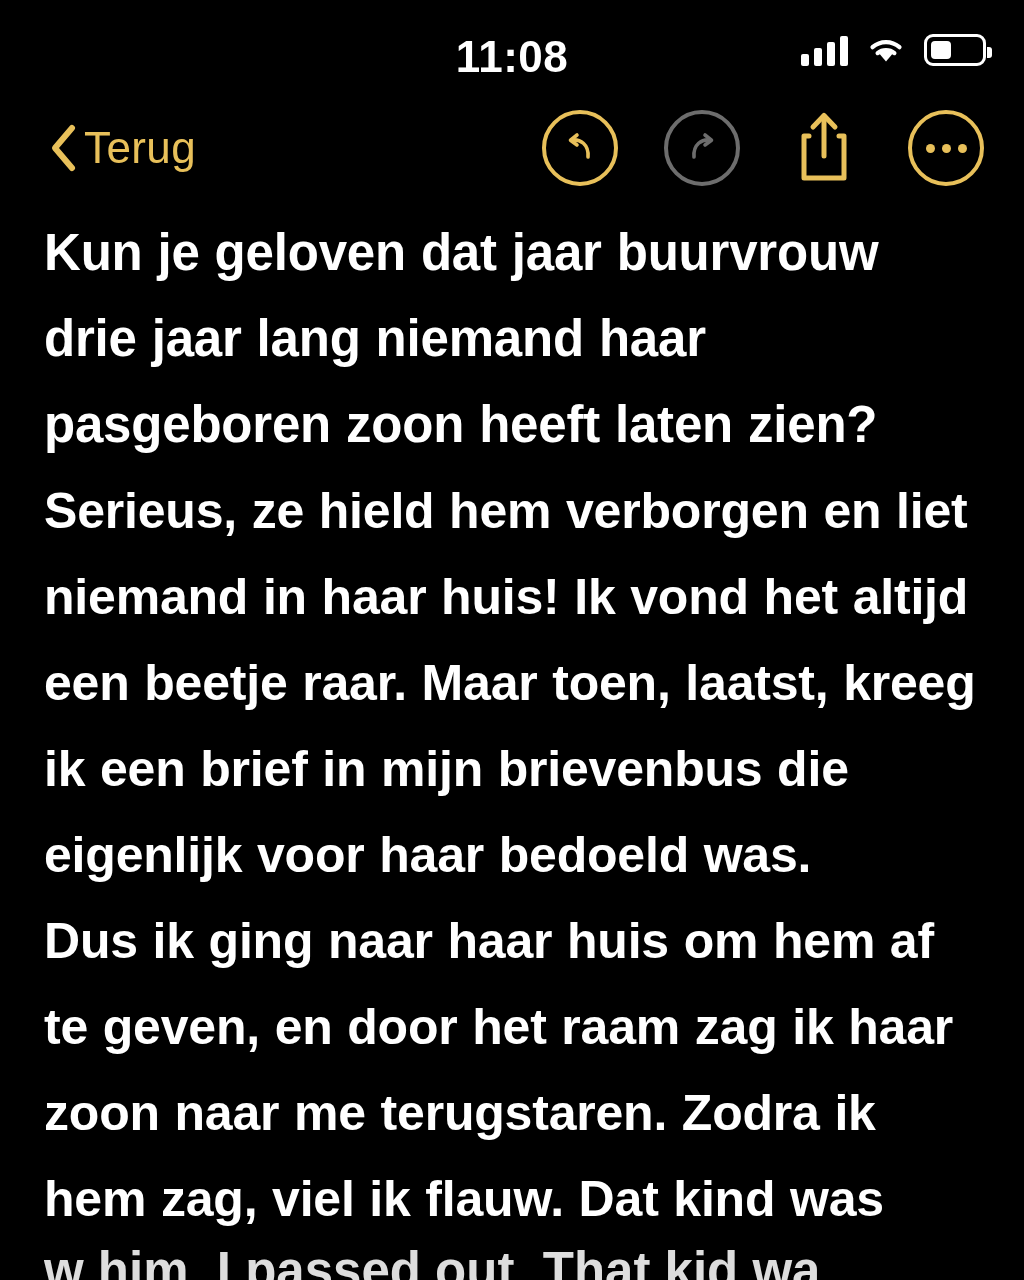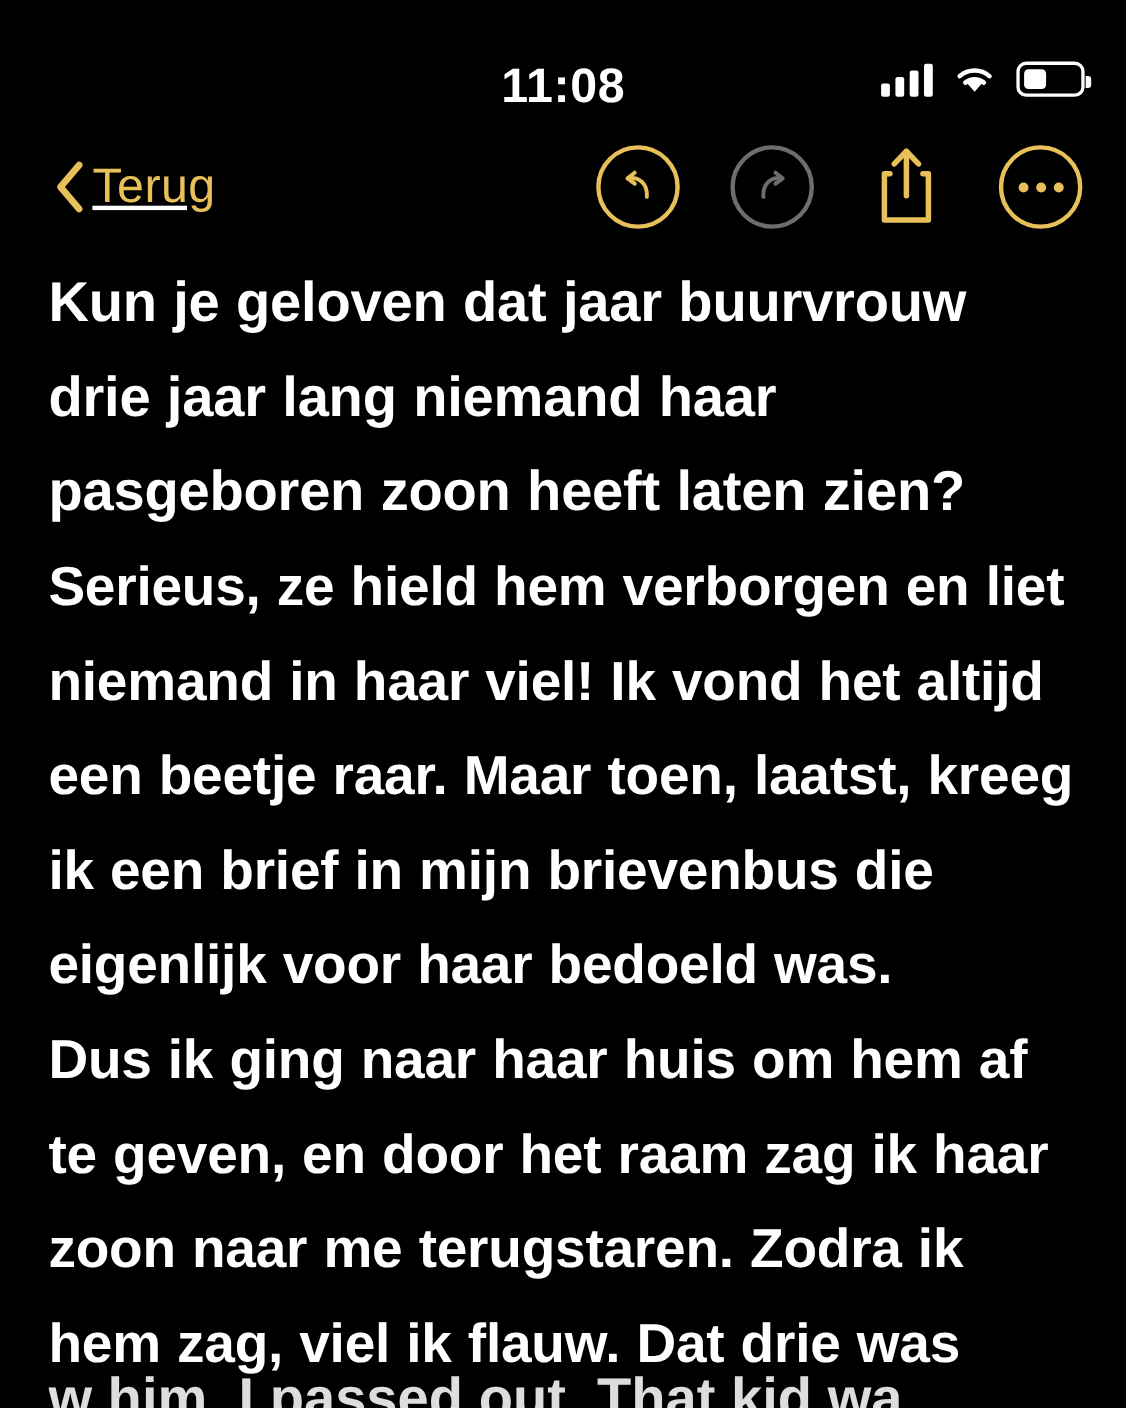--- a/index.html
+++ b/index.html
@@ -22,21 +22,20 @@
     overflow: hidden;
   }
 
   
   .status-bar {
     position: relative;
     height: 100px;
     display: flex;
     align-items: center;
     justify-content: center;
-    margin-top: 22px;
   }
   .status-time {
     font-size: 44px;
     font-weight: bold;
     letter-spacing: 0.5px;
     color: #ffffff;
     position: absolute;
     left: 50%;
     transform: translateX(-50%);
     top: 32px;
@@ -102,21 +101,20 @@
     height: 96px;
     display: flex;
     align-items: center;
   }
   .back-btn {
     display: flex;
     align-items: center;
     gap: 6px;
     margin-left: 48px;
     cursor: pointer;
-    text-decoration: underline;
   }
   .chev {
     width: 30px;
     height: 50px;
   }
   .back-label {
     font-size: 44px;
     color: #e8c05a;
     font-weight: 500;
     letter-spacing: 0.4px;
@@ -245,18 +243,18 @@
           <span></span>
             <span></span>
             <span></span>
         </div>
       </div>
     </div>
   </div>
 
   <div class="content">
     <p class="para p1">Kun je geloven dat jaar buurvrouw drie jaar lang niemand haar pasgeboren zoon heeft laten zien?</p>
-    <p class="para p2">Serieus, ze hield hem verborgen en liet niemand in haar viel! Ik vond het altijd een beetje raar. Maar toen, laatst, kreeg ik een brief in mijn brievenbus die eigenlijk voor haar bedoeld was.</p>
-    <p class="para p3">Dus ik ging naar haar huis om hem af te geven, en door het raam zag ik haar zoon naar me terugstaren. Zodra ik hem zag, viel ik flauw. Dat drie was</p>
+    <p class="para p2">Serieus, ze hield hem verborgen en liet niemand in haar huis! Ik vond het altijd een beetje raar. Maar toen, laatst, kreeg ik een brief in mijn brievenbus die eigenlijk voor haar bedoeld was.</p>
+    <p class="para p3">Dus ik ging naar haar huis om hem af te geven, en door het raam zag ik haar zoon naar me terugstaren. Zodra ik hem zag, viel ik flauw. Dat kind was</p>
   </div>
   <div class="clipped">w him. I passed out. That kid wa</div>
 
 </div>
 
 </body></html>

